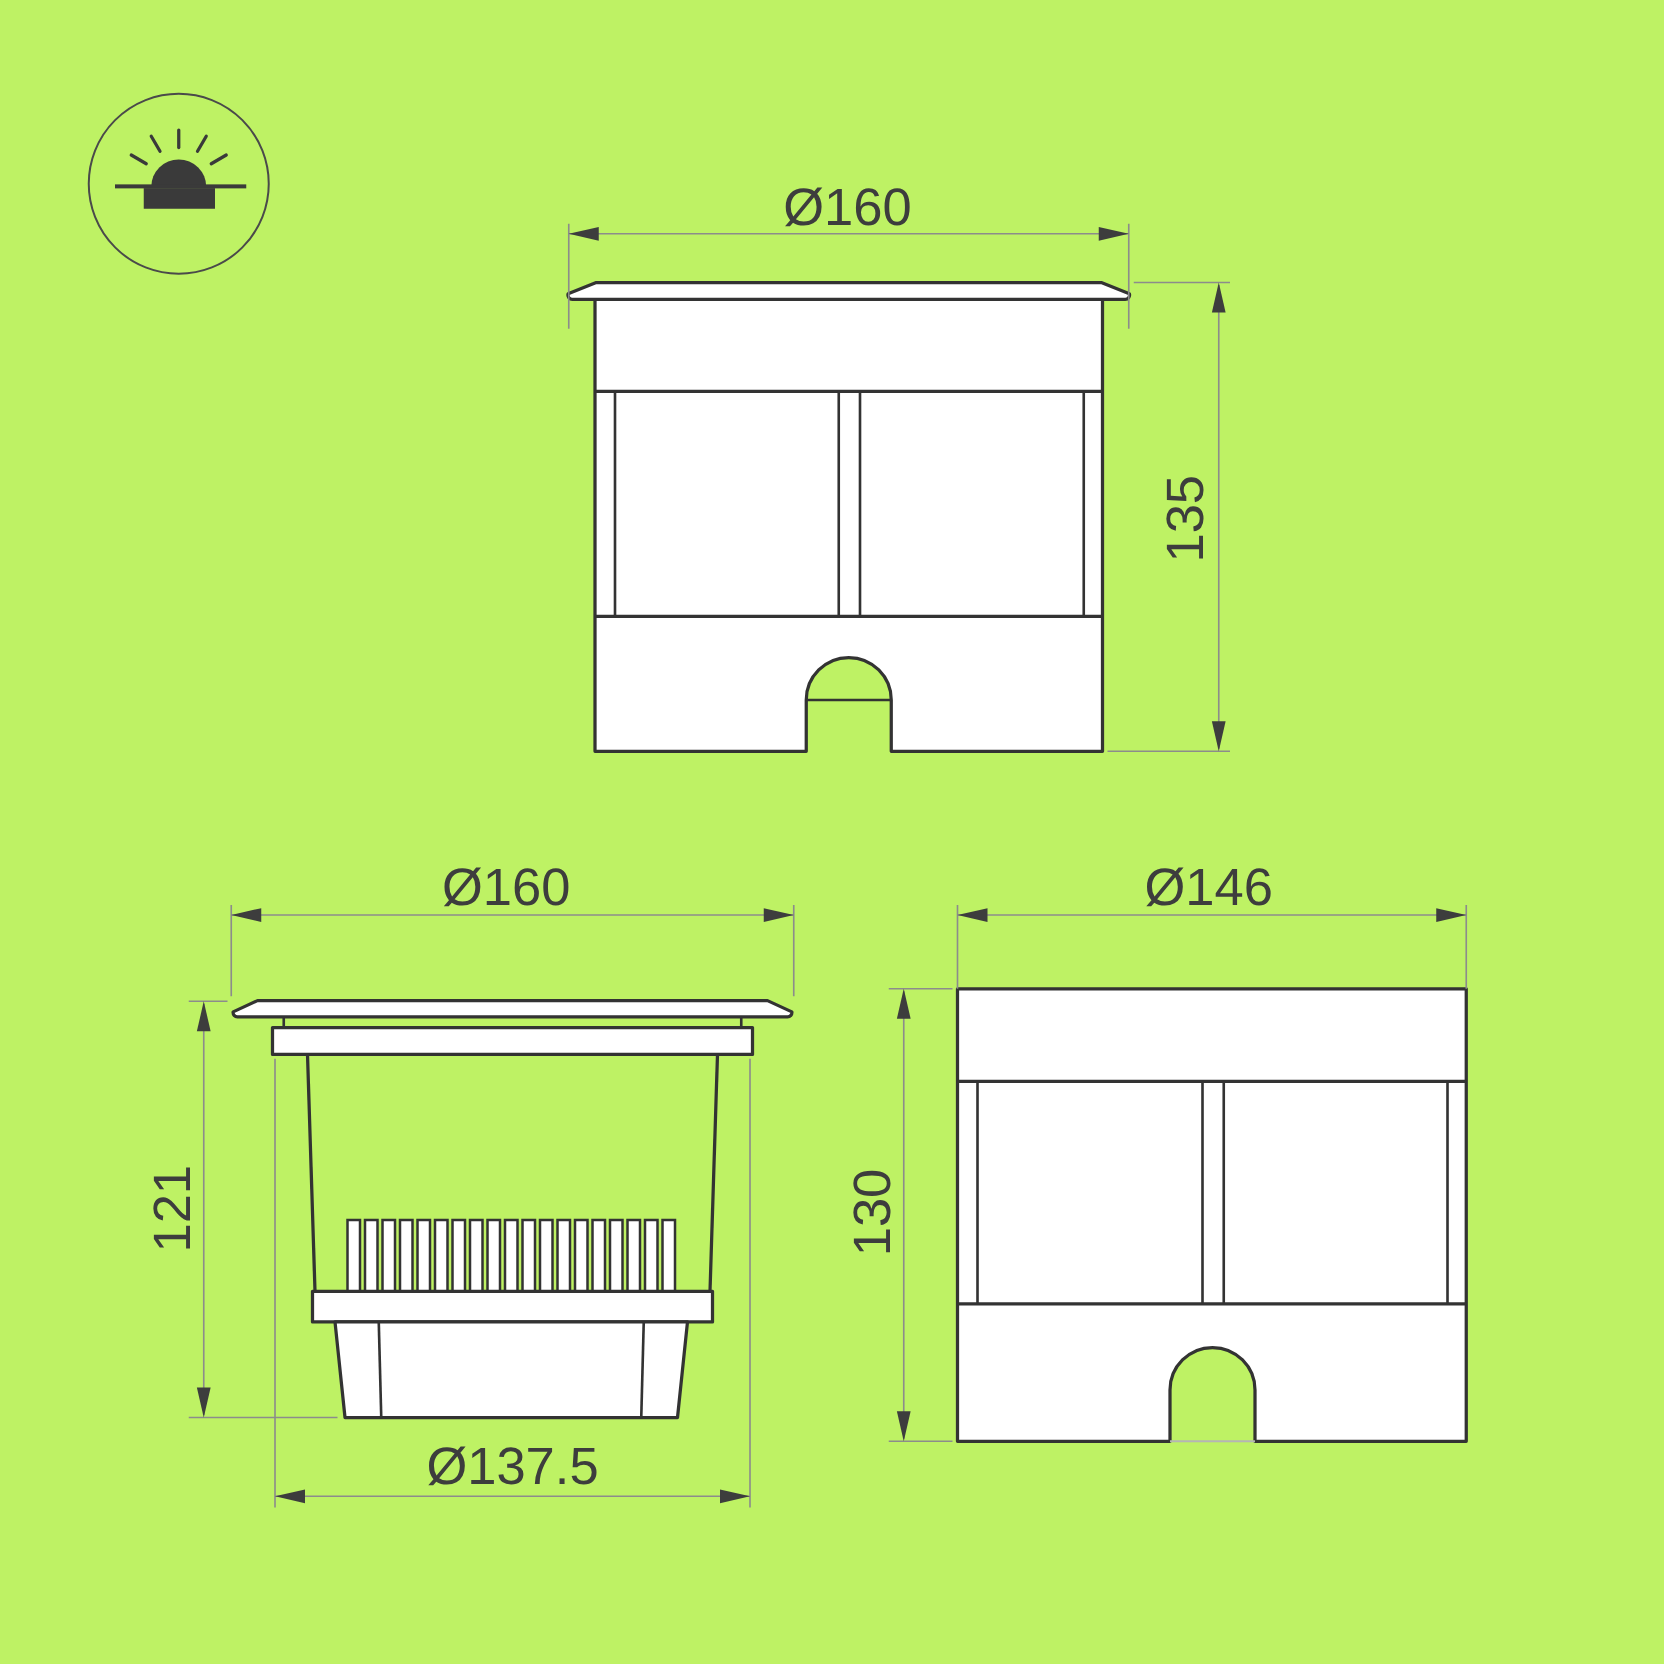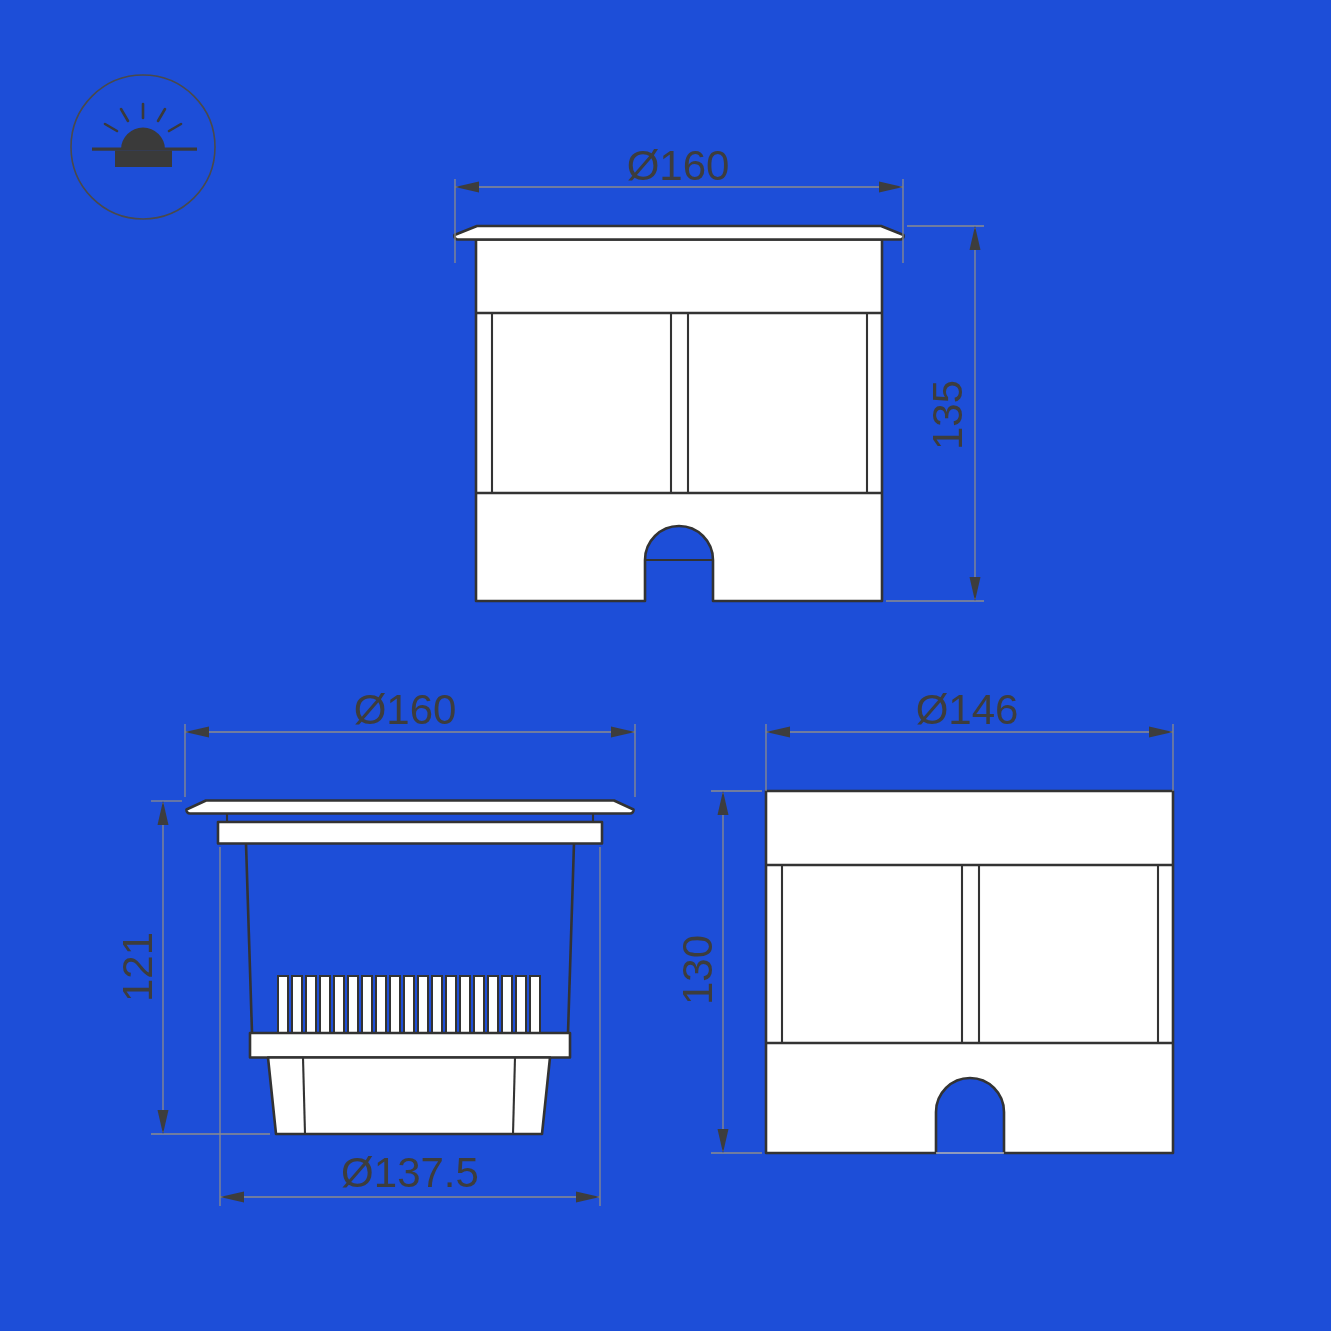--- a/index.html
+++ b/index.html
@@ -6,21 +6,21 @@
     margin: 0;
     padding: 0;
     background: #ffffff;
     width: 1331px;
     height: 1331px;
     overflow: hidden;
   }
   .canvas {
     width: 1331px;
     height: 1331px;
-    background: #1d4ed8;
+    background: #bef264;
     text-align: center;
   }
   svg { display: block; }
 
   
   .ol  { fill: none; stroke: #333333; stroke-width: 2.6; stroke-linejoin: round; stroke-linecap: butt; }
   .olf { fill: #ffffff; stroke: #333333; stroke-width: 2.6; stroke-linejoin: round; }
   .thin { fill: none; stroke: #333333; stroke-width: 2.1; }
   .fin { fill: #ffffff; stroke: #333333; stroke-width: 2; }
 

